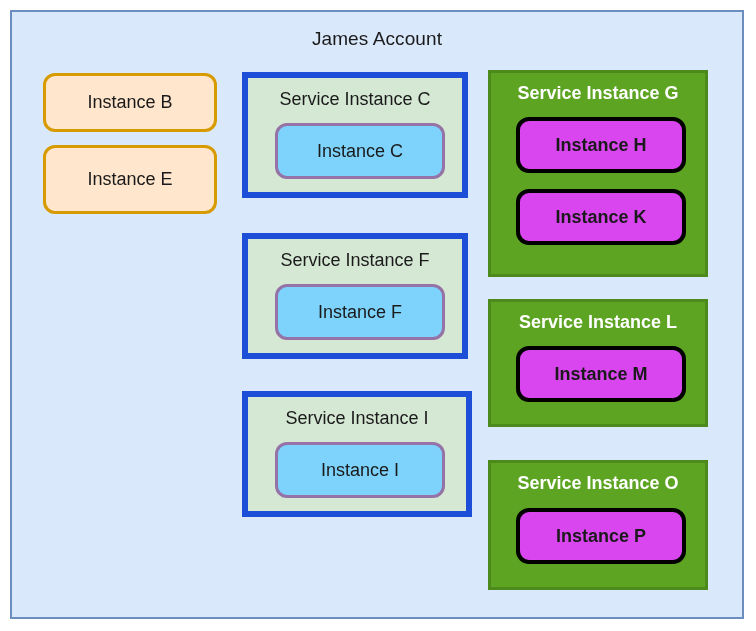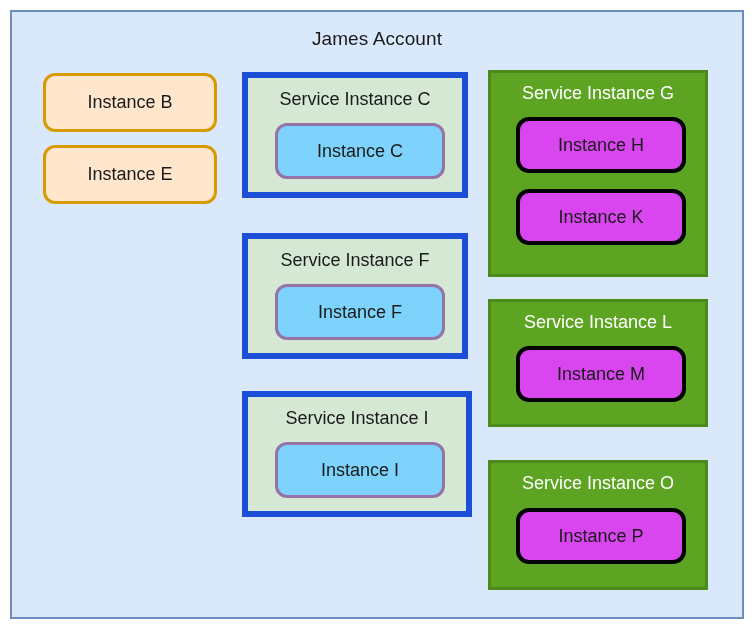--- a/index.html
+++ b/index.html
@@ -80,20 +80,21 @@
     font-size: 18px;
     color: #1a1a1a;
   }
 
   
   .service-dark {
     position: absolute;
     box-sizing: border-box;
     background: #5da422;
     border: 3px solid #4c8b1b;
+    font-weight: bold;
   }
   .service-dark > .service-label {
     position: absolute;
     left: 0;
     top: 10px;
     width: 100%;
     text-align: center;
     font-size: 18px;
     color: #ffffff;
   }
@@ -116,21 +117,21 @@
 <div id="canvas">
 
   <div class="account-box">
 
     <div class="account-title">James Account</div>
 
     <div class="instance-orange" style="left:31px; top:61px; width:174px; height:59px;">
       <span>Instance B</span>
     </div>
 
-    <div class="instance-orange" style="left:31px; top:133px; width:174px; height:59px;">
+    <div class="instance-orange" style="left:31px; top:133px; width:174px; height:69px;">
       <span>Instance E</span>
     </div>
 
     <div class="service-light" style="left:230px; top:60px; width:226px; height:126px;">
       <div class="service-label">Service Instance C</div>
       <div class="instance-purple" style="left:27px; top:45px; width:170px; height:56px;">
         <span>Instance C</span>
       </div>
     </div>
 

